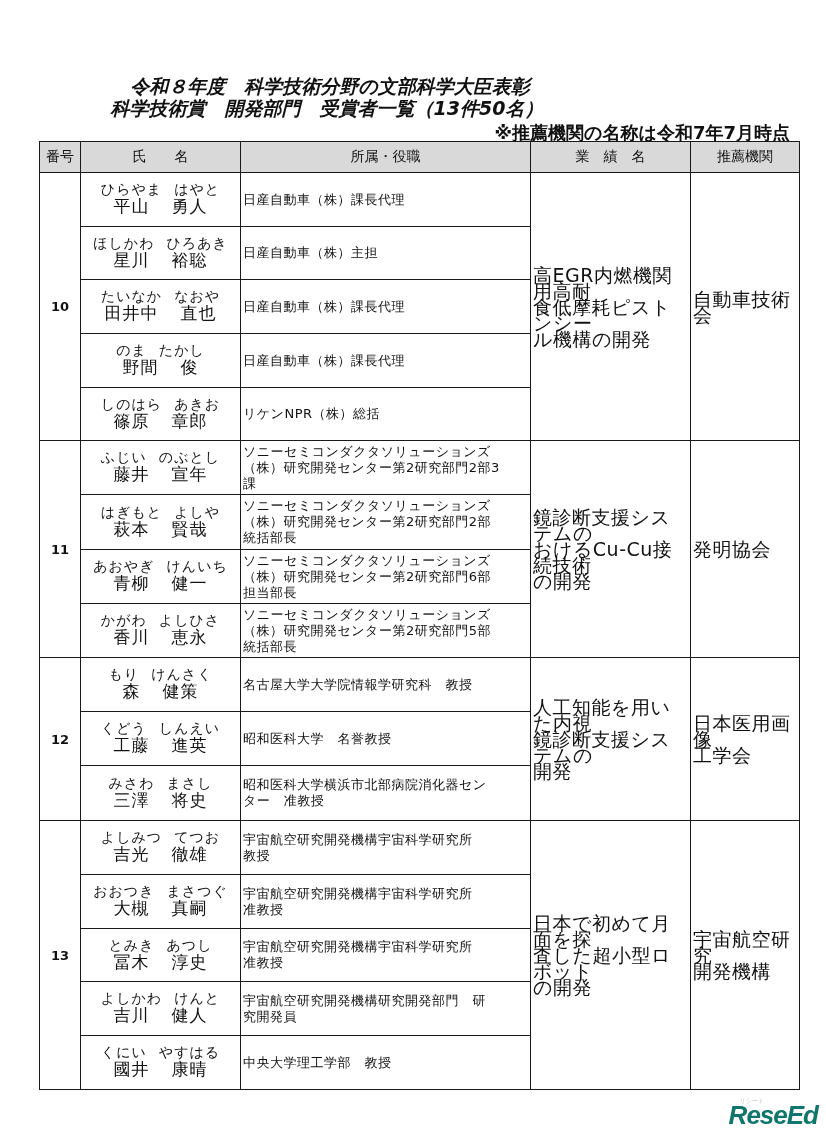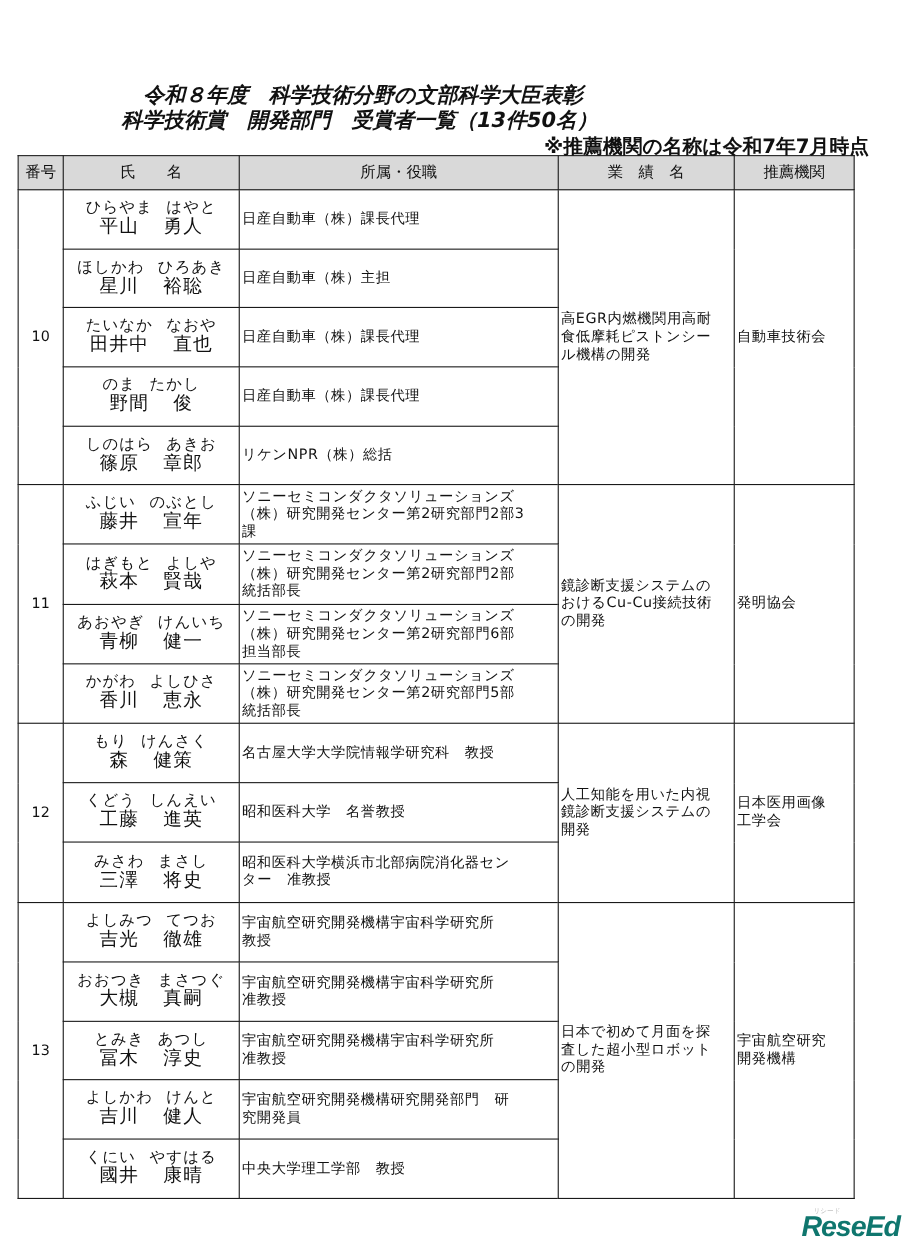--- a/index.html
+++ b/index.html
@@ -2,32 +2,32 @@
 <html><head>
 <meta charset="utf-8">
 <style>
   html, body { margin:0; padding:0; background:#ffffff; }
   body { width:826px; height:1137px; position:relative; overflow:hidden;
          font-family:"DejaVu Sans", "Liberation Sans", sans-serif; color:#111; }
   .title { position:absolute; left:0; width:660px; text-align:center; font-weight:bold; font-size:19px; letter-spacing:0px;font-style:italic; }
   .title.l1 { top:74px; left:0; }
   .title.l2 { top:96px; left:-3px; }
   .note { position:absolute; top:121px; right:36px; font-size:18px; font-weight:bold; }
-  table.main { position:absolute; left:16px; top:141px; border-collapse:collapse; table-layout:fixed; }
+  table.main { position:absolute; left:39px; top:141px; border-collapse:collapse; table-layout:fixed; }
   table.main td, table.main th { border:1.5px solid #1a1a1a; padding:0; }
   table.main th { background:#d9d9d9; font-weight:normal; font-size:14px; height:30px; text-align:center; }
   col.c1 { width:41px; } col.c2 { width:160px; } col.c3 { width:290px; } col.c4 { width:160px; } col.c5 { width:109px; }
-  td.num { text-align:center; font-size:13px; vertical-align:middle; }
+  td.num { text-align:center; font-size:13px; vertical-align:middle;font-weight:bold; }
   td.name { text-align:center; vertical-align:middle; }
   .kana { font-size:14px; line-height:13px; letter-spacing:1px; word-spacing:10px; }
   .kanji { font-size:17px; line-height:20px; letter-spacing:1px; }
   .kanji .gap { display:inline-block; width:22px; }
   .kana .gap { display:inline-block; width:12px; }
   td.aff { font-size:13px; line-height:16px; padding-left:2px !important; vertical-align:middle; white-space:pre-line; letter-spacing:0.5px; }
-  td.ach, td.org { font-size:13px; line-height:16px; padding-left:2px !important; vertical-align:middle; white-space:pre-line; letter-spacing:0.5px; }
+  td.ach, td.org { font-size:19px; line-height:16px; padding-left:2px !important; vertical-align:middle; white-space:pre-line; letter-spacing:0.5px; }
   .logo { position:absolute; right:8px; bottom:6px; font-size:26px; font-weight:bold; color:#0f766e; font-family:"Liberation Sans", sans-serif; letter-spacing:-1px; font-style:italic; }
   .logo-sub { position:absolute; right:62px; bottom:31px; font-size:6px; color:#bfbfbf; }
 </style>
 </head>
 <body>
 
 <div class="title l1">令和８年度　科学技術分野の文部科学大臣表彰</div>
 <div class="title l2">科学技術賞　開発部門　受賞者一覧（13件50名）</div>
 <div class="note">※推薦機関の名称は令和7年7月時点</div>
 

